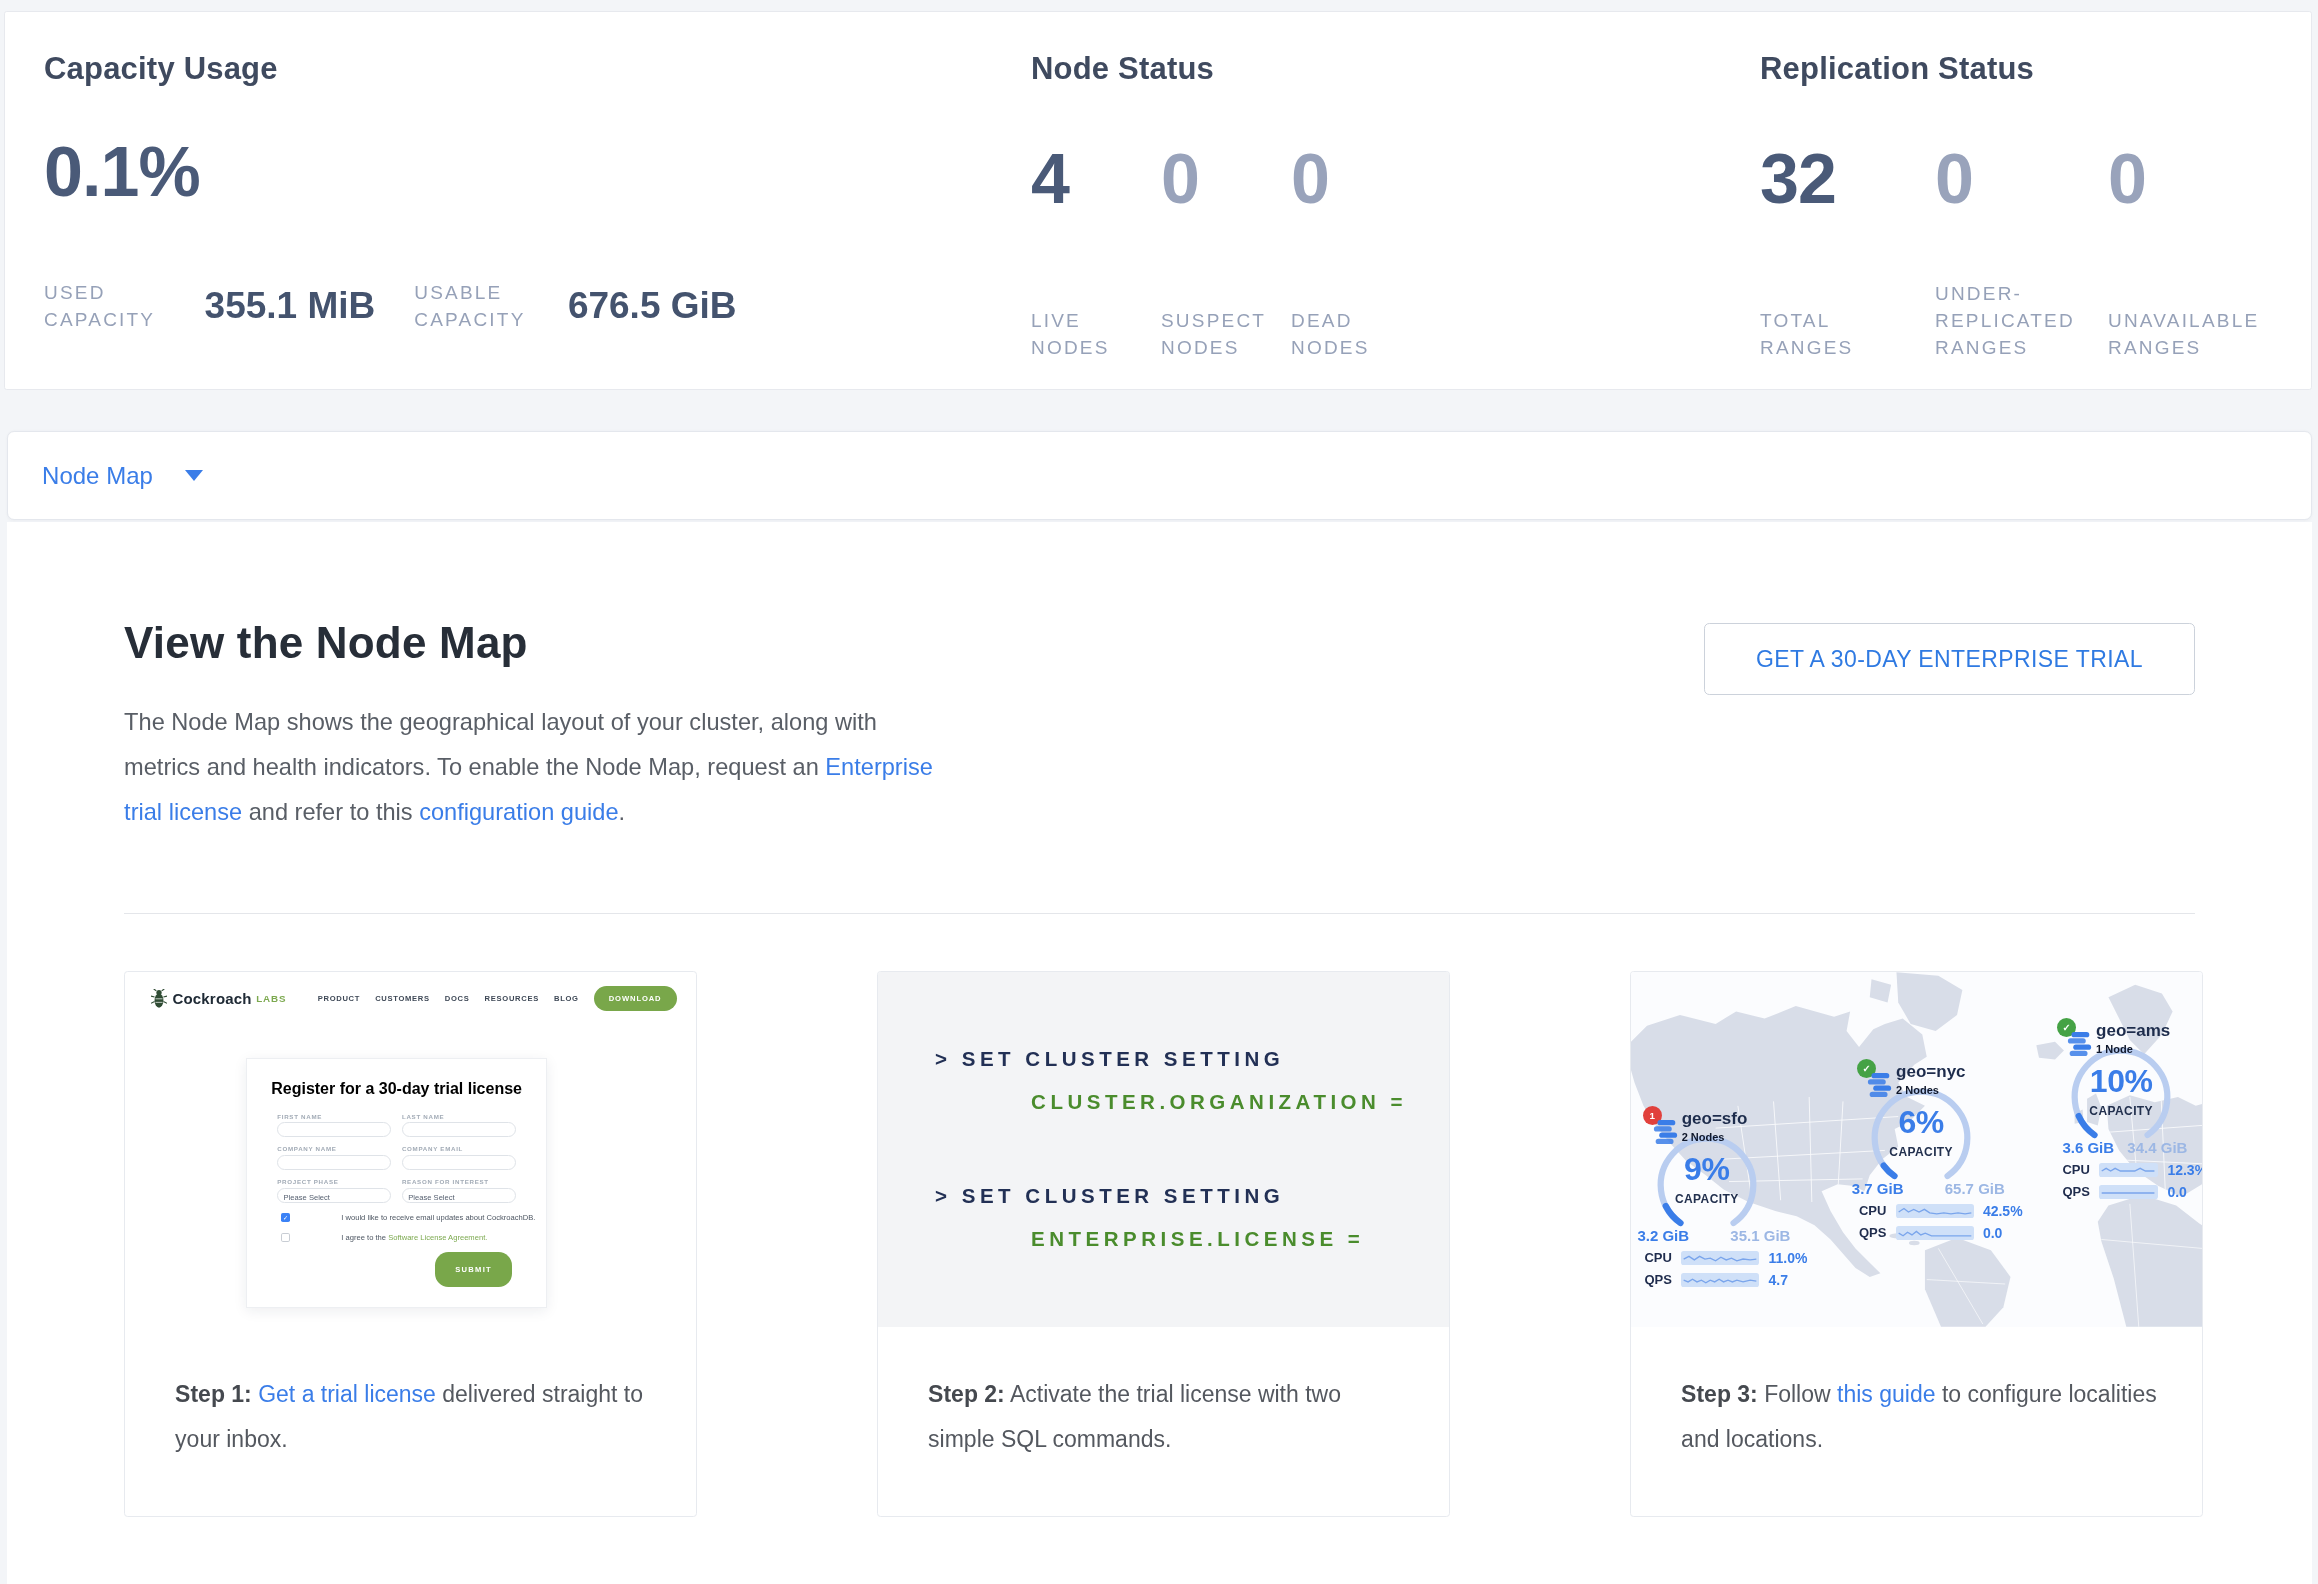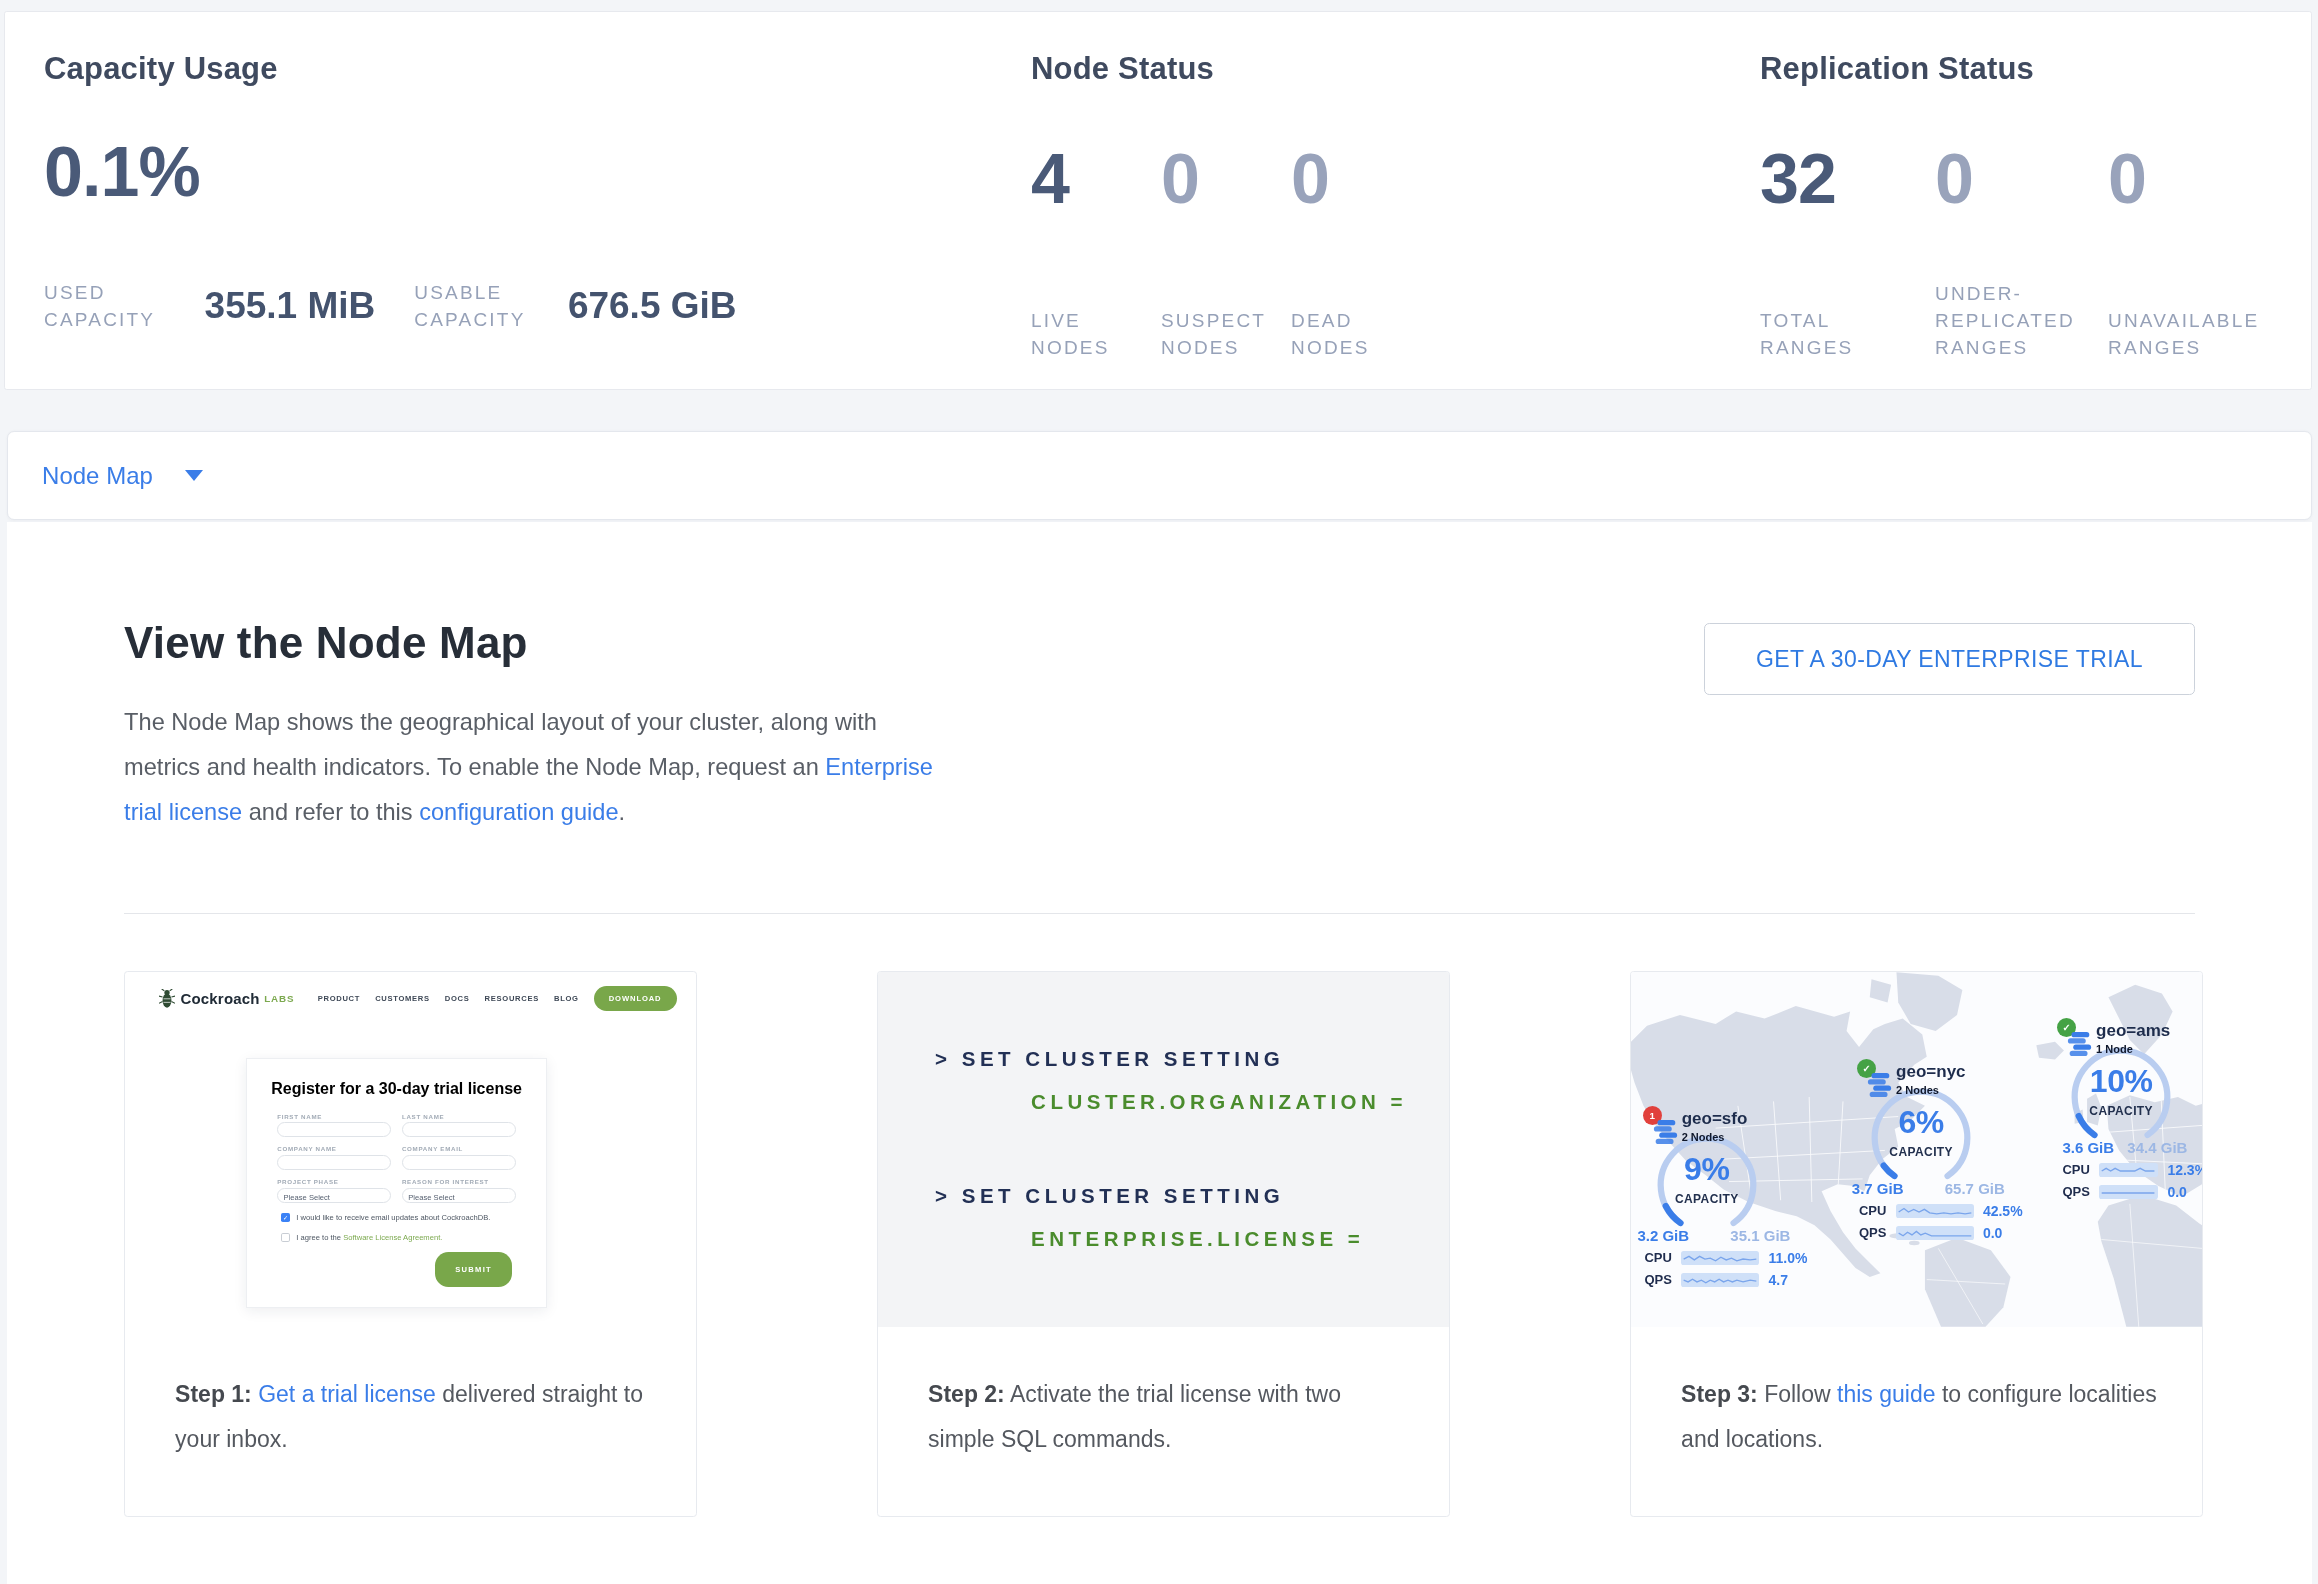--- a/index.html
+++ b/index.html
@@ -71,41 +71,41 @@
   .cards { display:flex; margin-top:57px; }
   .card {
     width:573px; height:546px; border:0.9px solid #e7eaef; border-radius:3.6px;
     background:#fff; overflow:hidden; flex:none;
   }
   .card + .card { margin-left:180px; }
   .media { position:relative; height:355px; overflow:hidden; }
   .caption { padding:45px 36px 0 50px; font-size:23px; line-height:45px; color:#54585f; }
   .cap-prefix { font-weight:700; color:#45494f; }
   
-  .m-header { position:absolute; top:14.3px; left:34px; right:19.6px; display:flex; align-items:center; }
+  .m-header { position:absolute; top:14.3px; left:26px; right:19.6px; display:flex; align-items:center; }
   .m-brand { display:flex; align-items:center; }
   .m-brand-name { font-size:15px; font-weight:700; color:#202b36; margin-left:5.3px; letter-spacing:0.2px; }
   .m-brand-suffix { font-size:9.8px; font-weight:700; color:#7ca94f; margin-left:4.5px; letter-spacing:0.9px; }
   .m-nav { margin-left:auto; display:flex; align-items:center; }
   .m-nav-item { font-size:7.6px; font-weight:700; color:#3e4856; letter-spacing:0.7px; margin-left:15px; }
   .m-download {
     margin-left:15px; background:#79a74a; color:#fff; font-size:7.6px; font-weight:700;
     letter-spacing:0.9px; padding:8px 15px; border-radius:13.4px; border:none;
   }
   .m-form {
     position:absolute; left:121px; top:86px; width:301px; height:250px; background:#fff;
     border:0.9px solid #edeff2; box-shadow:0 2.7px 12.5px rgba(30,40,60,.08); padding-top:21.4px;
   }
   .m-form-title { text-align:center; font-size:16px; font-weight:700; color:#000000; margin-bottom:14.3px; }
   .m-grid { display:grid; grid-template-columns:114px 114px; column-gap:10.7px; row-gap:8px; justify-content:center; }
   .m-field-label { font-size:6.2px; font-weight:700; color:#a2abb6; letter-spacing:0.7px; margin-bottom:2.7px; }
   .m-input { height:15px; border:0.9px solid #dfe3e8; border-radius:9px; background:#fff;
     font-size:7.6px; color:#566070; padding:4.5px 5.3px; line-height:10.7px; }
   .m-checks { margin:10.7px 0 0 34px; }
-  .m-check-row { display:flex; align-items:flex-start; margin-bottom:9.8px; }
+  .m-check-row { display:flex; align-items:flex-start; margin-bottom:9.8px;gap:45px; }
   .m-box { width:9px; height:9px; border-radius:1.8px; margin-right:6.2px; flex:none;
     display:flex; align-items:center; justify-content:center; }
   .m-box.checked { background:#3b82f6; color:#fff; font-size:6.2px; }
   .m-box.empty { border:0.9px solid #c8cdd4; background:#fff; }
   .m-check-text { font-size:7.6px; color:#4d5662; line-height:9.8px; }
   .m-green { color:#7ca94f; }
   .m-submit { position:absolute; right:34px; bottom:19.6px; width:77px; height:35px; border:none;
     border-radius:13.4px; background:#79a74a; color:#fff; font-size:7.6px; font-weight:700; letter-spacing:1.3px; }
   
   .media-sql { background:#f3f4f6; }

